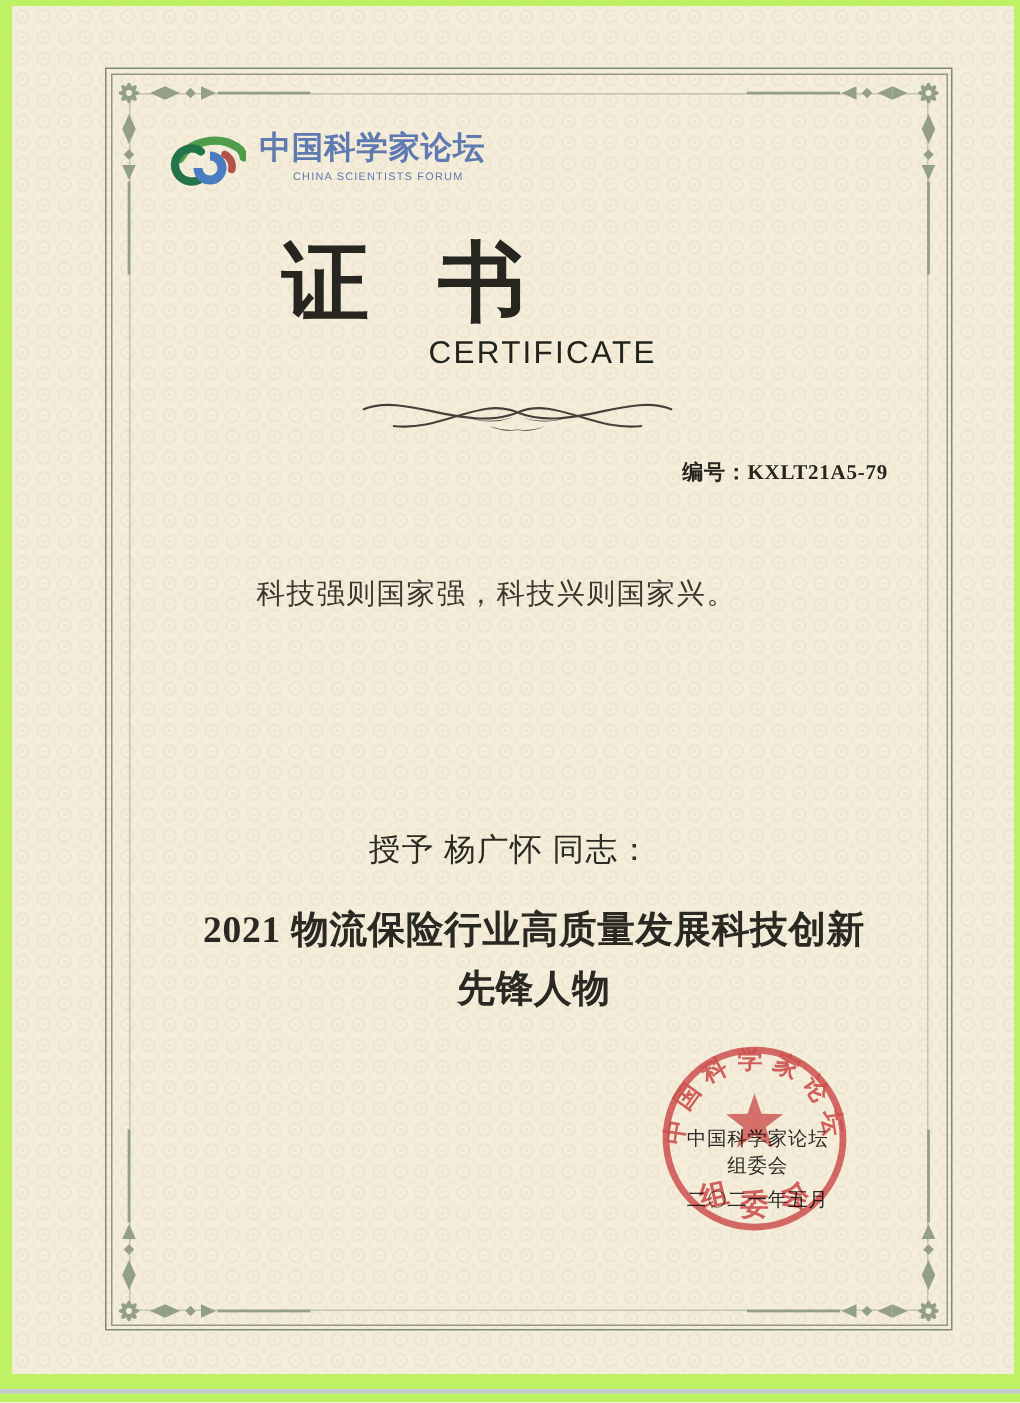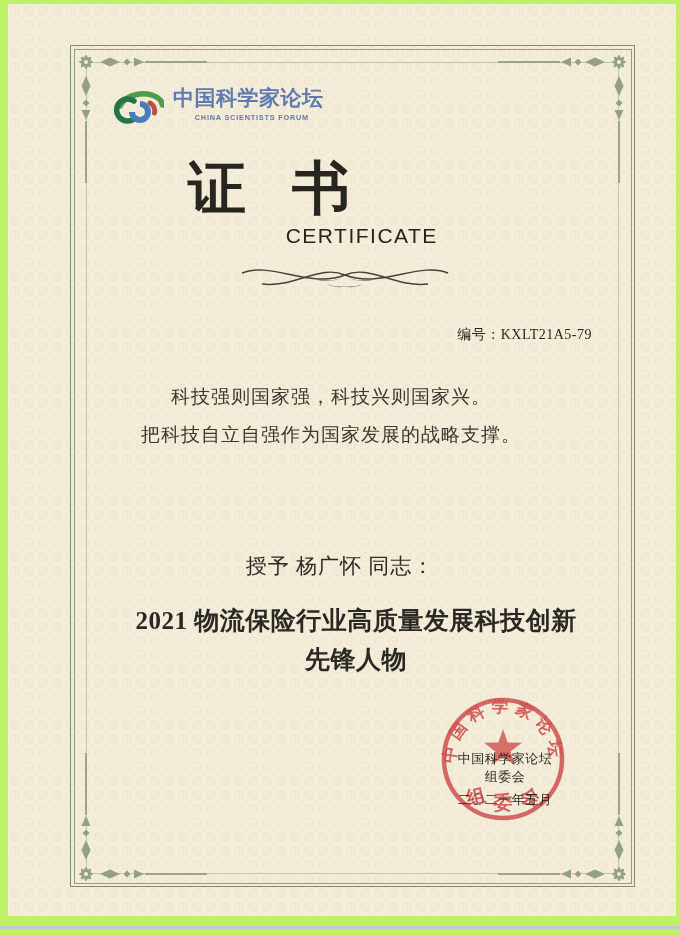--- a/index.html
+++ b/index.html
@@ -35,40 +35,40 @@
   
   .logo { position:absolute; left:110px; top:84px; display:flex; align-items:flex-start; }
   .logo-icon { margin-top:2px; }
   .logo-textblock { margin-left:9px; width:136px; }
   .logo-cn {
     font-family:"Liberation Sans", sans-serif;
     font-size:21px; font-weight:bold; color:#5e7ab0; letter-spacing:0.5px; white-space:nowrap;
   }
   .logo-en {
     font-family:"Liberation Sans", sans-serif;
-    font-size:7.3px; font-weight:bold; color:#5e7ab0; letter-spacing:0.8px;
+    font-size:7.3px; font-weight:normal; color:#5e7ab0; letter-spacing:0.8px;
     text-align:right; margin-top:1px; white-space:nowrap;
   }
   
   .title-cn {
     position:absolute; left:0; top:150px; width:538px; text-align:center;
     font-family:"Liberation Sans", sans-serif;
     font-size:58px; font-weight:900; color:#26251f;
     letter-spacing:46px; text-indent:46px; white-space:nowrap;
   }
   .title-en {
     position:absolute; left:0; top:224px; width:680px; text-align:center;
     font-family:"Liberation Sans", sans-serif;
     font-size:21px; font-weight:500; color:#23231e; letter-spacing:1.5px; text-indent:1.5px;padding-left:42px;
   }
   .flourish { position:absolute; left:240px; top:260px; }
   
   .serial {
-    position:absolute; left:0; top:326px; width:592px; text-align:right;
-    font-size:14px; color:#27251f; letter-spacing:0.5px;
+    position:absolute; left:0; top:306px; width:592px; text-align:right;
+    font-size:14px; color:#27251f; letter-spacing:0.5px;font-weight:bold;
   }
   
   .body-text {
     position:absolute; left:31px; top:378px; width:600px;
     font-size:19px; line-height:38px; color:#3b372f;
     text-align:center; letter-spacing:1px;
   }
   
   .grant-line {
     position:absolute; left:0; top:552px; width:680px; text-align:center;
@@ -169,21 +169,20 @@
       <path d="M 124 24 q -11 4 -22 2 q 11 3 22 -2 Z"></path>
     </g>
   </svg>
 
   <div class="serial">
     <span>编号：</span><span>KXLT21A5-79</span>
   </div>
 
   <div class="body-text">
     <div class="body-line">科技强则国家强，科技兴则国家兴。</div>
-    <div class="body-line">把科技自立自强作为国家发展的战略支撑。</div>
   </div>
 
   <div class="grant-line">授予 杨广怀 同志：</div>
   <div class="award-title">
     <div>2021 物流保险行业高质量发展科技创新</div>
     <div>先锋人物</div>
   </div>
 
   <div class="signature">
     <div>中国科学家论坛</div>

